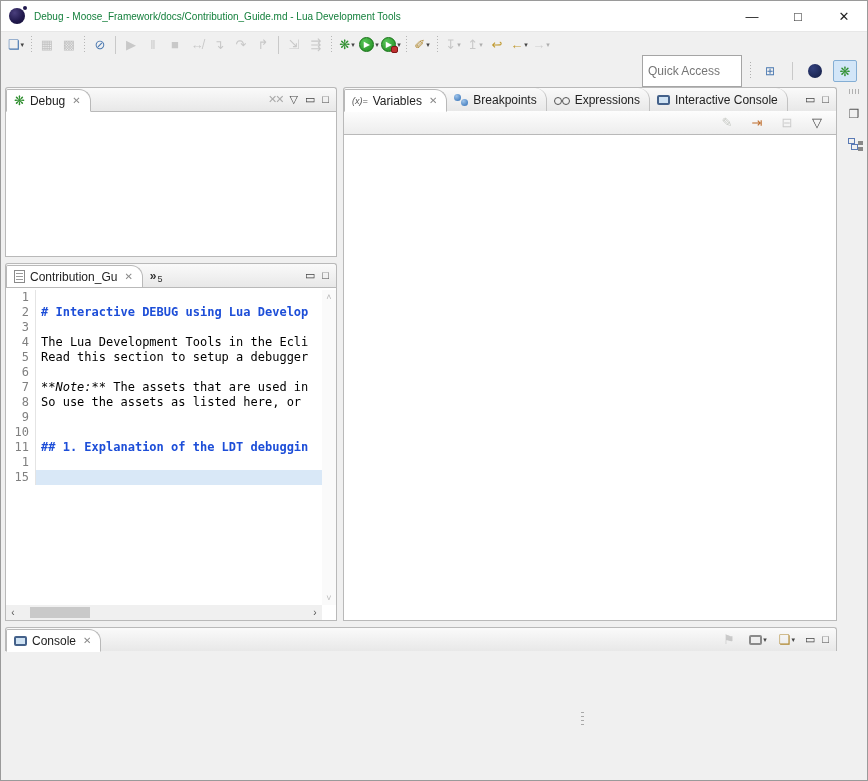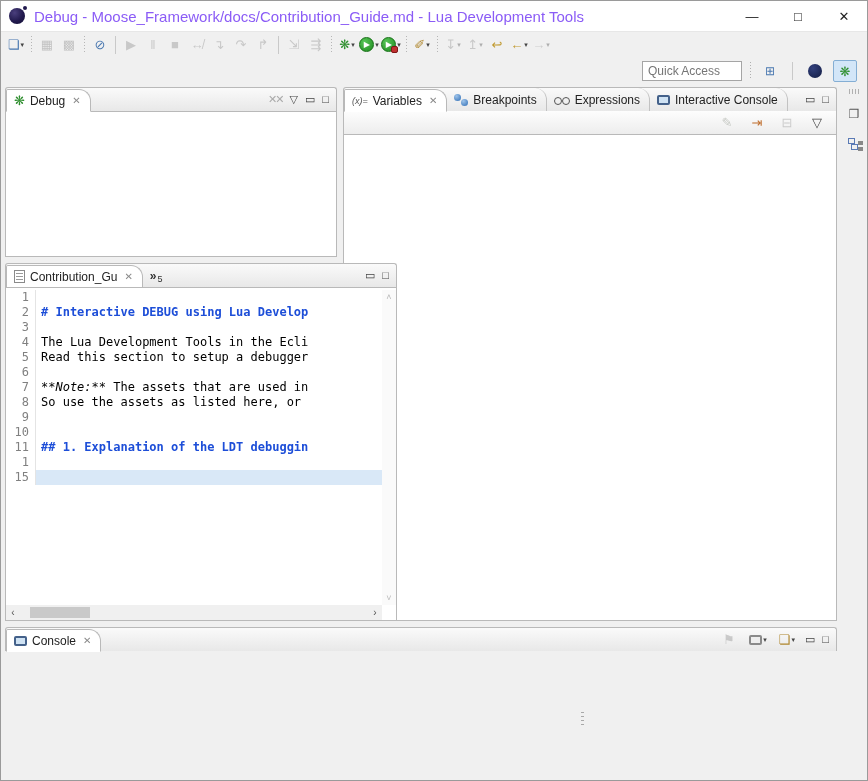--- a/index.html
+++ b/index.html
@@ -9,21 +9,21 @@
     font-family:"Liberation Sans", sans-serif; font-size:12px; color:#000;
     border:1px solid #9a9a9a; overflow:hidden;
   }
   
   .titlebar { height:30px; background:#fff; display:flex; align-items:center; padding-left:8px; }
   .app-icon { width:16px; height:16px; border-radius:50%;
     background:radial-gradient(circle at 35% 30%, #4a3f7d 0%, #221a4e 55%, #120d33 100%);
     position:relative; flex:0 0 auto; }
   .app-icon::after { content:""; position:absolute; right:-2px; top:-2px; width:4px; height:4px;
     border-radius:50%; background:#221a4e; }
-  .titletext { margin-left:9px; font-size:15px; color:#8b5cf6; white-space:nowrap; }
+  .titletext { margin-left:9px; font-size:10px; color:#15803d; white-space:nowrap; }
   .wbtns { margin-left:auto; display:flex; height:30px; }
   .wbtn { width:46px; height:30px; display:flex; align-items:center; justify-content:center;
     font-size:13px; color:#222; cursor:default; }
   
   .menubar { height:22px; background:#fdfdfd; display:flex; align-items:center; padding-left:6px; }
   .menu-item { padding:2px 9px; color:#111; }
   
   .toolbar { height:26px; background:#f0f0f0; display:flex; align-items:center; padding-left:4px;
     border-top:1px solid #e7e7e7; }
   .tbtn { height:22px; min-width:22px; padding:0 1px; display:inline-flex; align-items:center;
@@ -35,21 +35,21 @@
     justify-content:center; color:#fff; font-size:8px; position:relative;
     background:radial-gradient(circle at 35% 30%, #58c558, #1f8a1f); border:1px solid #157015; }
   .badge { position:absolute; right:-3px; bottom:-2px; width:7px; height:7px; border-radius:2px;
     border:1px solid #7e1616; }
   .sep-dot { width:5px; height:18px; margin:0 2px;
     background-image:repeating-linear-gradient(#b6b6b6 0 1px, transparent 1px 3px);
     background-size:1px 100%; background-repeat:no-repeat; background-position:center; }
   .sep-line { width:1px; height:18px; background:#c9c9c9; margin:0 4px; }
   .toolbar2 { height:28px; background:#f0f0f0; display:flex; align-items:center;
     justify-content:flex-end; padding-right:10px; gap:6px; }
-  .qa-input { width:100px; height:20px; border:1px solid #a5a5a5; background:#fff;
+  .qa-input { width:100px; height:32px; border:1px solid #a5a5a5; background:#fff;
     font-family:"Liberation Sans", sans-serif; font-size:12px; color:#666; padding:0 5px; }
   .handle-v { width:4px; height:18px;
     background-image:repeating-linear-gradient(#b0b0b0 0 1px, transparent 1px 3px);
     background-size:1px 100%; background-repeat:no-repeat; background-position:center; }
   .persp { width:24px; height:22px; display:inline-flex; align-items:center; justify-content:center;
     border-radius:2px; }
   .persp.active { background:#d3e6f8; border:1px solid #84aed4; }
   .lua-sphere { width:14px; height:14px; border-radius:50%;
     background:radial-gradient(circle at 35% 30%, #32407c, #121c42); }
   
@@ -294,21 +294,21 @@
           <span class="tbtn disabled">
             <span class="glyph" style="color: rgb(136, 136, 136);">⊟</span>
           </span>
           <span class="tbtn">
             <span class="glyph" style="color: rgb(68, 68, 68);">▽</span>
           </span>
         </div>
       <div class="body" style="height:486px; border-top:none;"></div>
     </div>
 
-    <div class="panel" style="left:4px; top:178px; width:392px;border-radius:23px;">
+    <div class="panel" style="left:4px; top:178px; width:332px;border-radius:23px;">
       <div class="tabrow">
         <div class="tab active">
           <span class="doc-icon"></span>
           <span>Contribution_Gu</span>
           <span class="x">✕</span>
         </div>
         <div class="tab" style="border-right:none;">
           <span style="font-weight:bold; color:#333;">»</span>
           <span style="font-size:9px; margin-left:-4px; margin-top:6px; color:#333;">5</span>
         </div>

